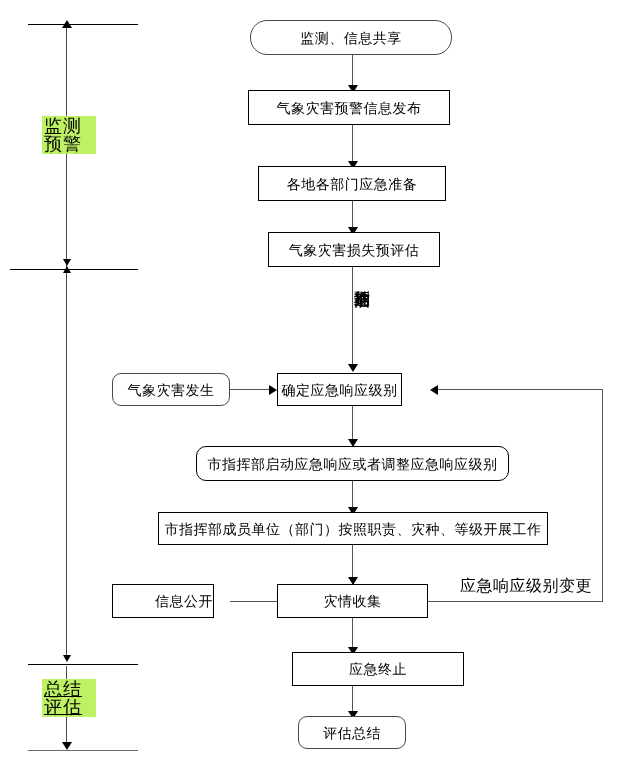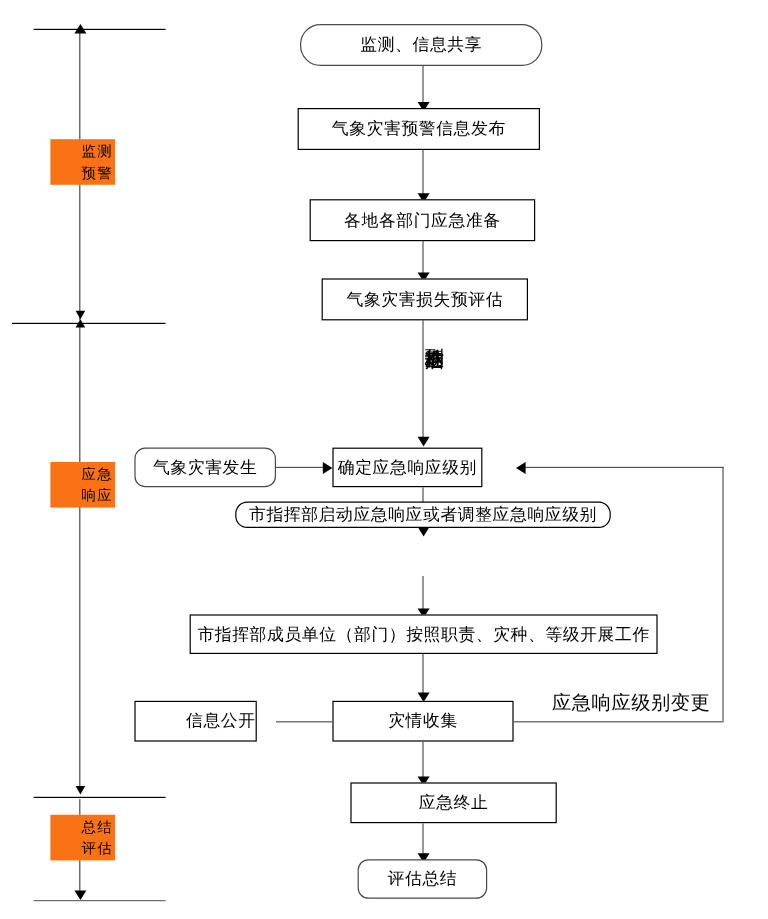--- a/index.html
+++ b/index.html
@@ -43,26 +43,26 @@
     border-top: 1px solid #000000;
   }
   .hrule.grey { border-top-color: #6b6b6b; }
   .vline {
     position: absolute;
     width: 0;
     border-left: 1px solid #4a4a4a;
   }
   .phase-label {
     position: absolute;
-    font-size: 12px;
+    font-size: 18px;
     line-height: 18px;
     color: #000000;
-    text-align: right;
+    text-align: left;
     letter-spacing: 1px;
-    background: #f97316;
+    background: #bef264;
     padding: 1px 2px;
   }
   
   .conn-v {
     position: absolute;
     width: 0;
     border-left: 1px solid #555555;
   }
   .conn-h {
     position: absolute;
@@ -136,28 +136,24 @@
   <div class="arrow up" style="left:62px; top:20px;"></div>
   <div class="arrow small-down" style="left:63px; top:259px;"></div>
   <div class="phase-label" style="left:42px; top:116px; width:50px;">
     <span>监测</span><br>
     <span>预警</span>
   </div>
 
   <div class="vline" style="left:66px; top:272px; height:388px;"></div>
   <div class="arrow small-up" style="left:63px; top:266px;"></div>
   <div class="arrow small-down" style="left:63px; top:655px;"></div>
-  <div class="phase-label" style="left:42px; top:385px; width:50px;">
-    <span>应急</span><br>
-    <span>响应</span>
-  </div>
 
   <div class="vline" style="left:66px; top:666px; height:80px;"></div>
   <div class="arrow down" style="left:62px; top:742px;"></div>
-  <div class="phase-label" style="left:42px; top:679px; width:50px;">
+  <div class="phase-label" style="left:42px; top:679px; width:50px;text-decoration:underline;">
     <span>总结</span><br>
     <span>评估</span>
   </div>
 
   <div class="conn-v" style="left:352px; top:54px; height:36px;"></div>
   <div class="arrow down" style="left:348px; top:85px;"></div>
 
   <div class="conn-v" style="left:352px; top:124px; height:42px;"></div>
   <div class="arrow down" style="left:348px; top:161px;"></div>
 
@@ -211,21 +207,21 @@
   </div>
 
   <div class="node rounded" style="left:112px; top:373px; width:118px; height:33px;">
     <span>气象灾害发生</span>
   </div>
 
   <div class="node" style="left:277px; top:373px; width:125px; height:33px;">
     <span>确定应急响应级别</span>
   </div>
 
-  <div class="node" style="left:196px; top:418px; width:313px; height:22px;border-radius:10px;">
+  <div class="node" style="left:196px; top:446px; width:313px; height:35px;border-radius:10px;">
     <span>市指挥部启动应急响应或者调整应急响应级别</span>
   </div>
 
   <div class="node" style="left:158px; top:512px; width:390px; height:33px;">
     <span>市指挥部成员单位（部门）按照职责、灾种、等级开展工作</span>
   </div>
 
   <div class="node" style="left:112px; top:584px; width:102px; height:34px;justify-content:flex-end;">
     <span>信息公开</span>
   </div>

